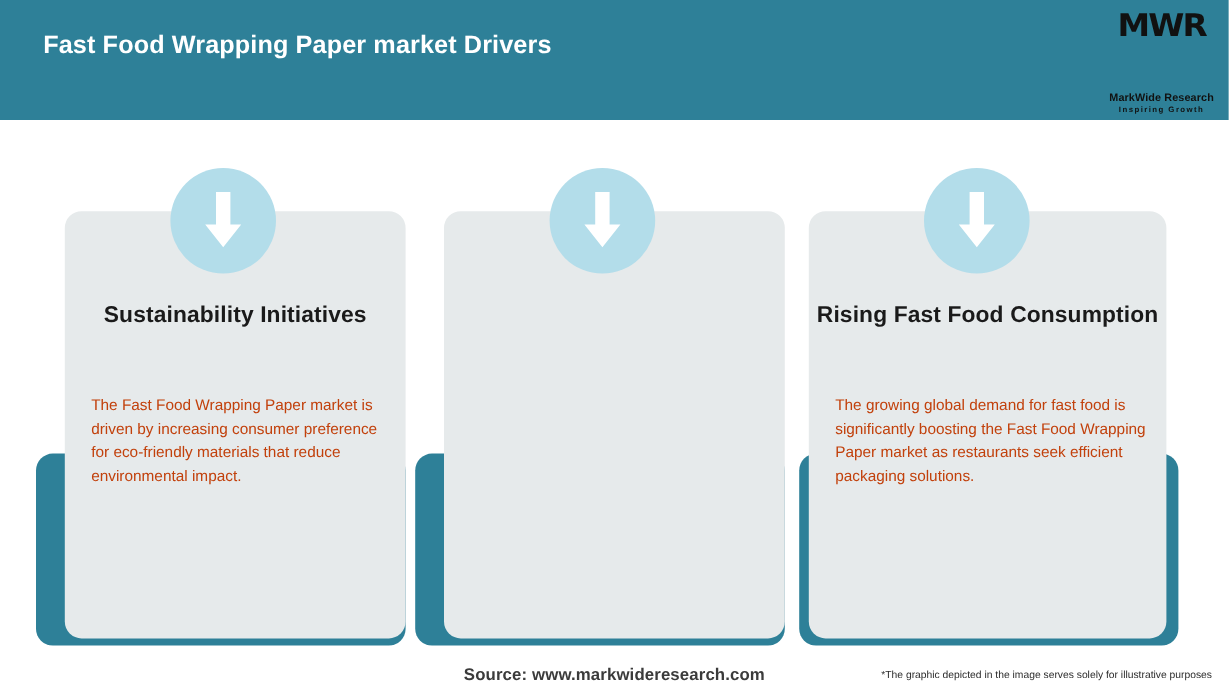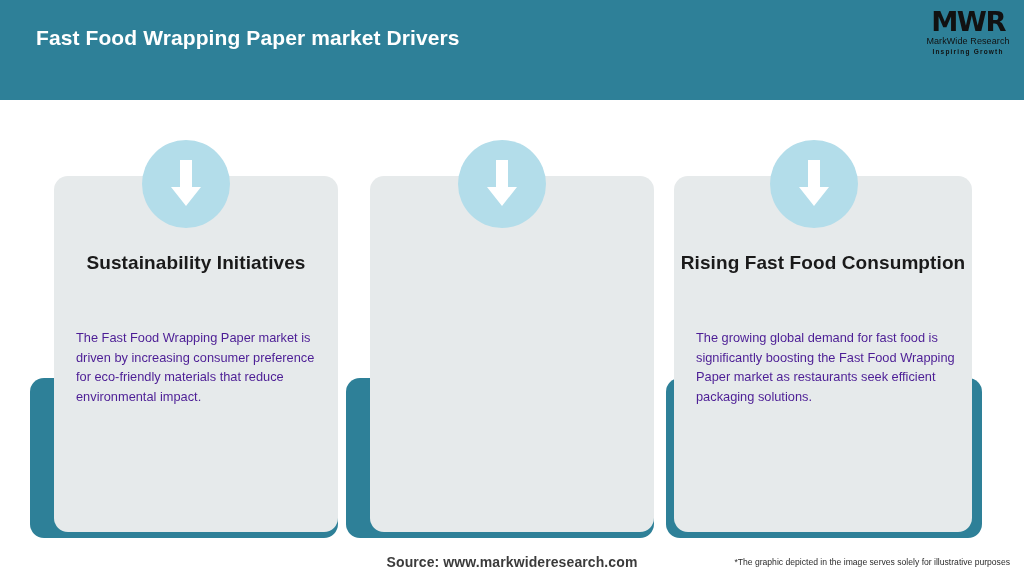--- a/index.html
+++ b/index.html
@@ -29,22 +29,22 @@
     width:104px;height:56px;
     display:flex;flex-direction:column;align-items:center;justify-content:flex-start;
   }
   .logo-mark{
     font-size:26px;font-weight:bold;color:#111111;
     letter-spacing:-1.5px;line-height:28px;
     font-family:"DejaVu Sans", sans-serif;
     transform:scaleX(1.05);
   }
   .logo-name{
-    font-size:9px;font-weight:normal;color:#111111;
-    line-height:11px;white-space:nowrap;letter-spacing:.1px;
+    font-size:9px;font-weight:bold;color:#111111;
+    line-height:11px;white-space:nowrap;letter-spacing:.1px;margin-top:40px;
   }
   .logo-tag{
     font-size:6.5px;font-weight:bold;color:#111111;
     line-height:9px;white-space:nowrap;letter-spacing:1.2px;
   }
 
   
   .cards{position:absolute;left:0;top:0;width:1024px;height:576px;}
   .card-wrap{position:absolute;top:176px;width:316px;height:366px;}
   .card-wrap.c0{left:54px;}
@@ -76,21 +76,21 @@
   .card-title{
     position:absolute;top:76px;left:0;width:284px;
     text-align:center;
     font-size:19px;font-weight:bold;color:#1a1a1a;
     letter-spacing:.1px;
   }
   .card-wrap.c2 .card-title{width:298px;}
 
   .card-body{
     position:absolute;top:152px;left:22px;width:252px;
-    font-size:12.8px;line-height:19.5px;color:#4c1d95;
+    font-size:12.8px;line-height:19.5px;color:#c2410c;
   }
   .card-wrap.c2 .card-body{width:262px;}
 
   
   .footer-source{
     position:absolute;left:0;top:554px;width:1024px;
     text-align:center;
     font-size:14px;font-weight:bold;color:#3b3b3b;
     letter-spacing:.1px;
   }

